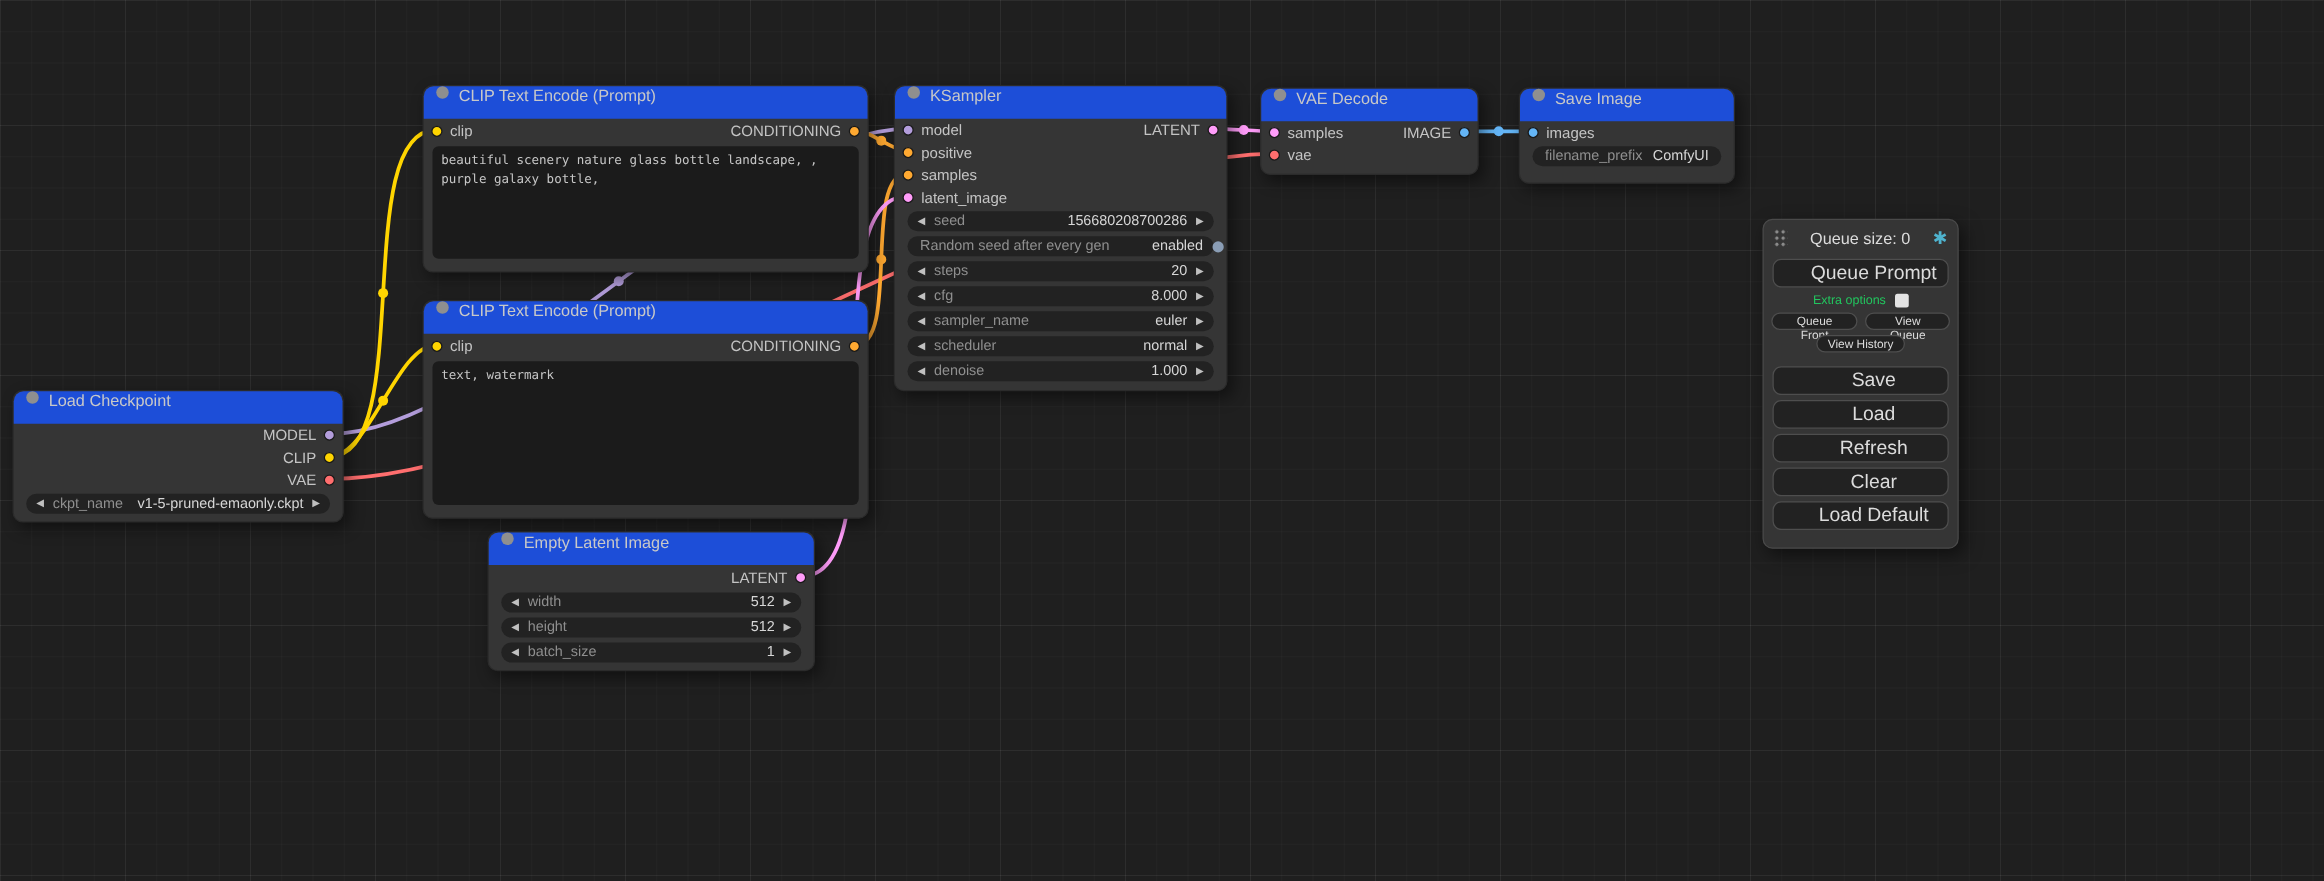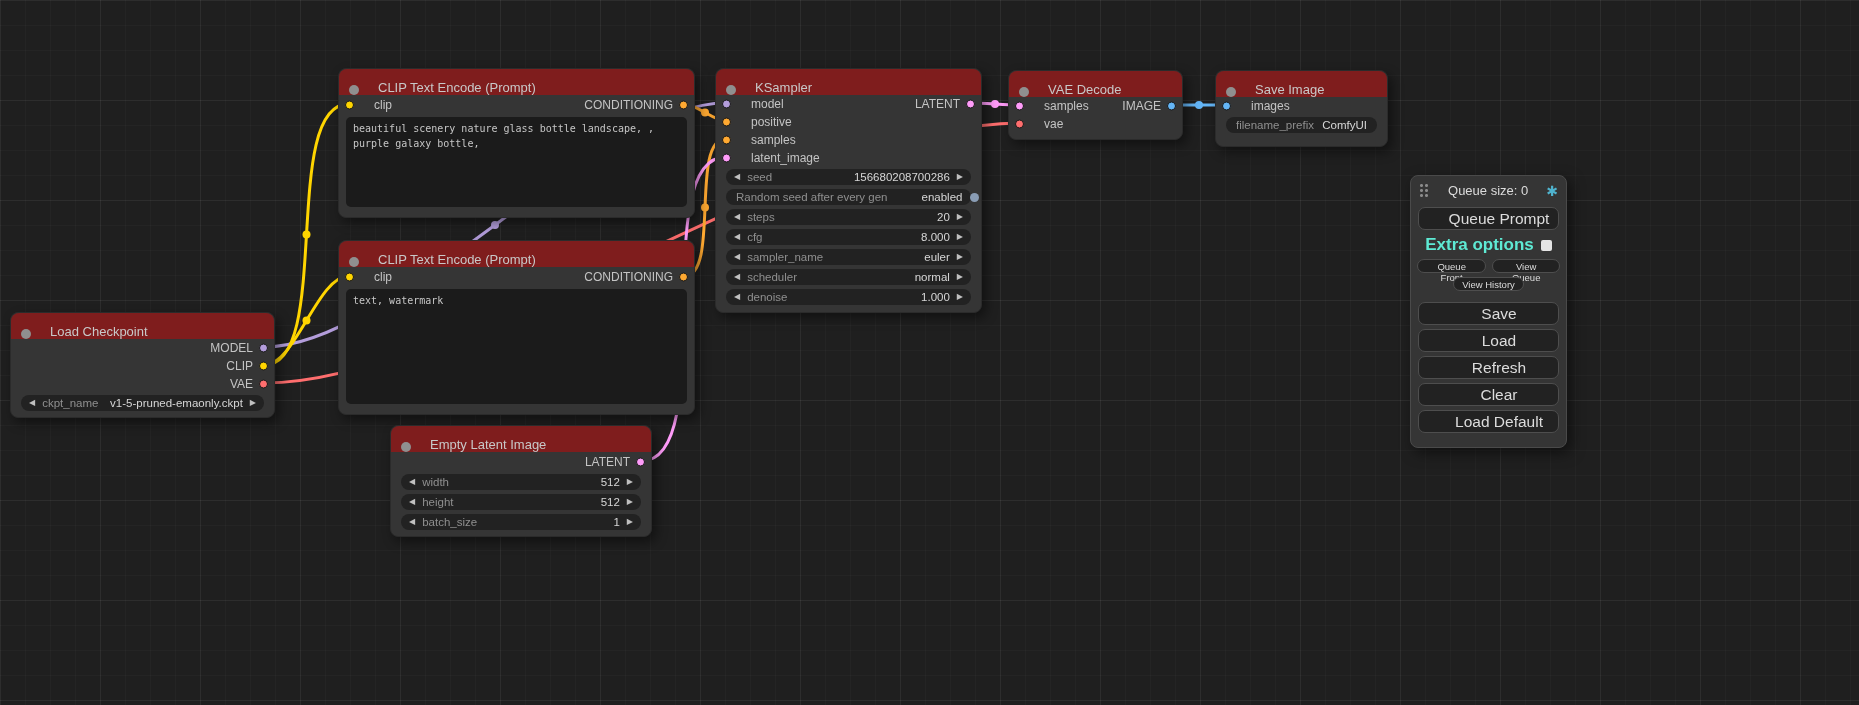--- a/index.html
+++ b/index.html
@@ -10,26 +10,26 @@
       linear-gradient(rgba(255,255,255,0.045) 1px, transparent 1px),
       linear-gradient(90deg, rgba(255,255,255,0.045) 1px, transparent 1px),
       linear-gradient(rgba(255,255,255,0.022) 1px, transparent 1px),
       linear-gradient(90deg, rgba(255,255,255,0.022) 1px, transparent 1px);
     background-size: 100px 100px, 100px 100px, 25px 25px, 25px 25px; }
   #wires { position:absolute; left:0; top:0; z-index:1; pointer-events:none; }
 
   .node { position:absolute; z-index:2; background:#353535; border:1px solid #2b2b2b;
           border-radius:8px; box-shadow:4px 5px 12px rgba(0,0,0,.45);
           display:flex; flex-direction:column; }
-  .node-header { flex:0 0 26px; display:flex; align-items:flex-end; gap:19px; padding:0 10px;
-                 background:#7f1d1d; border-radius:8px 8px 0 0; }
+  .node-header { flex:0 0 26px; display:flex; align-items:flex-start; gap:8px; padding:0 10px;
+                 background:#1d4ed8; border-radius:8px 8px 0 0; }
   .title-dot { width:10px; height:10px; border-radius:50%; background:#8f8f8f; flex:0 0 auto; }
   .node-title { font-size:13px; color:#c8c8c8; white-space:nowrap; }
 
-  .slot-row { position:relative; height:18px; display:flex; align-items:center; flex:0 0 auto;padding-left:14px; }
+  .slot-row { position:relative; height:18px; display:flex; align-items:center; flex:0 0 auto; }
   .slot-row.tall { height:20px; }
   .port { position:absolute; top:50%; transform:translateY(-50%); width:9px; height:9px;
           border-radius:50%; border:1px solid #191919; }
   .port.in { left:6px; } .port.out { right:6px; }
   .t-MODEL{background:var(--c-MODEL);} .t-CLIP{background:var(--c-CLIP);}
   .t-VAE{background:var(--c-VAE);} .t-CONDITIONING{background:var(--c-CONDITIONING);}
   .t-LATENT{background:var(--c-LATENT);} .t-IMAGE{background:var(--c-IMAGE);}
   .slot-label { font-size:12px; color:#c4c4c4; white-space:nowrap; }
   .slot-label.in { margin-left:21px; }
   .slot-label.out { margin-left:auto; margin-right:21px; }
@@ -57,21 +57,21 @@
   .drag-dots { width:11px; height:15px;
                background-image:radial-gradient(circle, #8a8a8a 1.3px, transparent 1.6px);
                background-size:5px 5px; cursor:grab; }
   .qp-size { flex:1; text-align:center; font-size:13px; color:#dcdcdc; }
   .gear { font-family:"DejaVu Sans", sans-serif; font-size:14px; color:var(--c-gear_icon); cursor:pointer; }
   .qp-btn { display:block; background:#222; border:1px solid #4e4e4e; border-radius:7px;
             color:#dcdcdc; font-family:inherit; cursor:pointer;padding-left:21px; }
   .qp-btn.big { width:141px; height:23px; margin:4px auto 4px; font-size:15.5px; line-height:20px; }
   .qp-btn.gap { margin-top:11px; }
   .qp-extra { display:flex; align-items:center; justify-content:center; gap:7px;
-              margin:5px 0 2px; font-size:17px; color:#5eead4;font-weight:bold; }
+              margin:5px 0 2px; font-size:10px; color:#22c55e; }
   .checkbox { width:11px; height:11px; background:#e4e4e4; border-radius:2px; cursor:pointer; }
   .qp-row { display:flex; justify-content:center; gap:6px; margin:4px 6px 0; }
   .qp-btn.small { font-size:9.5px; padding:1px 8px; height:14px; line-height:11px; border-radius:8px; }
 </style>
 </head>
 <body>
 
 <div class="canvas">
   <svg id="wires" width="1859" height="705">
       <path d="M 264.5 347 C 394.8977089522665 347, 595.1022910477335 103, 725.5 103" stroke="#B39DDB" stroke-width="3" fill="none" stroke-linecap="round"></path>

